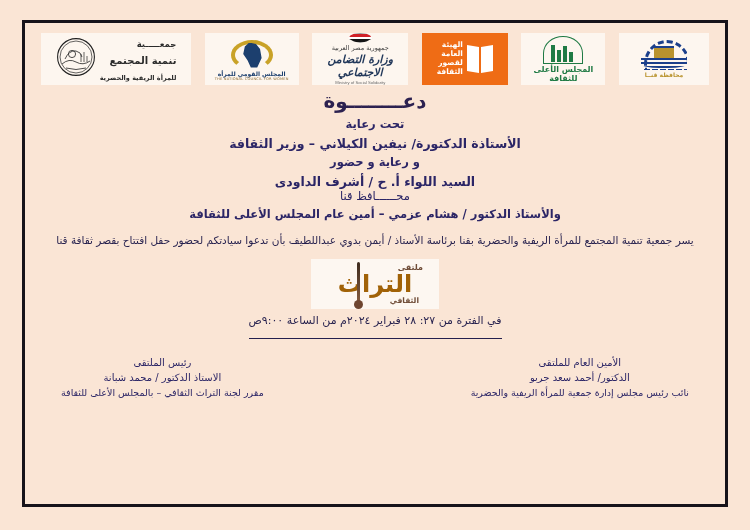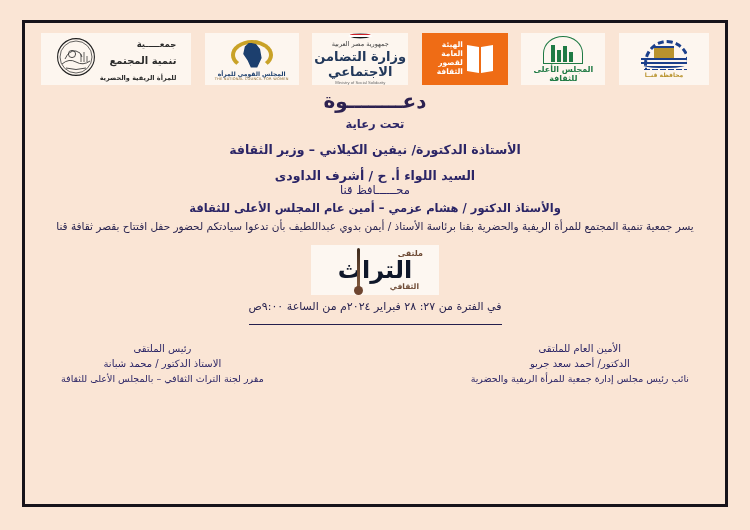--- a/index.html
+++ b/index.html
@@ -96,21 +96,21 @@
   .logo-mss { width: 96px; height: 52px; flex-direction: column; gap: 1px; }
   .eagle {
     width: 26px; height: 24px;
     background:
       linear-gradient(#cf2027 0 34%, #ffffff 34% 67%, #151515 67% 100%);
     clip-path: polygon(50% 0, 74% 8%, 88% 26%, 96% 54%, 74% 84%, 50% 100%, 26% 84%, 4% 54%, 12% 26%, 26% 8%);
     border: 1px solid #9a9a9a;
     box-sizing: border-box;
   }
   .mss-t1 { font-size: 6.5px; color: #3b3b3b; }
-  .mss-t2 { font-size: 13px; font-weight: bold; color: #23395b; }
+  .mss-t2 { font-size: 11px; font-weight: bold; color: #23395b; font-style: italic; }
   .mss-t3 { font-size: 4.2px; color: #6a6a6a; font-family: "Liberation Sans", sans-serif; }
 
   
   .logo-gacp {
     width: 86px; height: 52px;
     background: #ef6c15;
     gap: 4px;
     padding: 17px 5px;
   }
   .gacp-txt { text-align: right; line-height: 1.18; color: #ffffff; font-size: 7.5px; font-weight: bold; }
@@ -165,21 +165,21 @@
     direction: rtl;
   }
   .under-patronage {
     margin-top: 4px;
     font-size: 11.5px;
     font-weight: bold;
     color: #2b2566;
     direction: rtl;
   }
   .line-strong {
-    margin-top: 11px;
+    margin-top: 5px;
     font-size: 12.5px;
     font-weight: bold;
     color: #2b2566;
     direction: rtl;
   }
   .line-mid {
     margin-top: 4px;
     font-size: 11.5px;
     font-weight: bold;
     color: #2b2566;
@@ -189,21 +189,21 @@
     font-size: 11.5px;
     font-weight: normal;
     color: #2b2566;
     letter-spacing: 1.5px;
     direction: rtl;
     text-align: center;
   }
 
   
   .body-par {
-    margin: 4px auto 0 auto;
+    margin: 12px auto 0 auto;
     width: 640px;
     font-size: 10.5px;
     line-height: 1.5;
     color: #241f4d;
     direction: rtl;
     text-align: center;
   }
 
   
   .heritage-wrap {
@@ -220,21 +220,21 @@
     flex-direction: row-reverse;
     align-items: center;
     justify-content: center;
     gap: 2px;
   }
   .her-small-top {
     position: absolute; top: 4px; right: 16px;
     font-size: 8px; color: #6e4b36; font-weight: bold; margin-left: 8px;
   }
   .her-main {
-    font-size: 24px; font-weight: bold; color: #0f172a;
+    font-size: 24px; font-weight: bold; color: #a16207;
     letter-spacing: -1px; line-height: 1;
   }
   .her-small-bot {
     position: absolute; bottom: 4px; right: 20px;
     font-size: 7.5px; color: #6e4b36; font-weight: bold; margin-left: 48px;
   }
   .her-flute {
     position: absolute; left: 46px; top: 3px;
     width: 3px; height: 44px;
     background: linear-gradient(#3d2a1d, #8a5f41);
@@ -354,20 +354,21 @@
         </div>
 
       </div>
 
       <div class="title-daawa">دعــــــــوة</div>
 
       <div class="under-patronage">تحت رعاية</div>
 
       <div class="line-strong">الأستاذة الدكتورة/ نيفين الكيلاني –  وزير الثقافة</div>
 
+      <div class="line-mid">و رعاية و حضور</div>
 
       <div class="line-strong">السيد اللواء أ. ح / أشرف الداودى</div>
 
       <div class="line-spaced">محــــــافظ قنا</div>
 
       <div class="line-mid">والأستاذ الدكتور / هشام عزمي – أمين عام المجلس الأعلى للثقافة</div>
 
       <div class="body-par">يسر جمعية تنمية المجتمع للمرأة الريفية والحضرية بقنا برئاسة الأستاذ / أيمن بدوي عبداللطيف بأن تدعوا سيادتكم لحضور حفل افتتاح بقصر ثقافة قنا</div>
 
       <div class="heritage-wrap">

